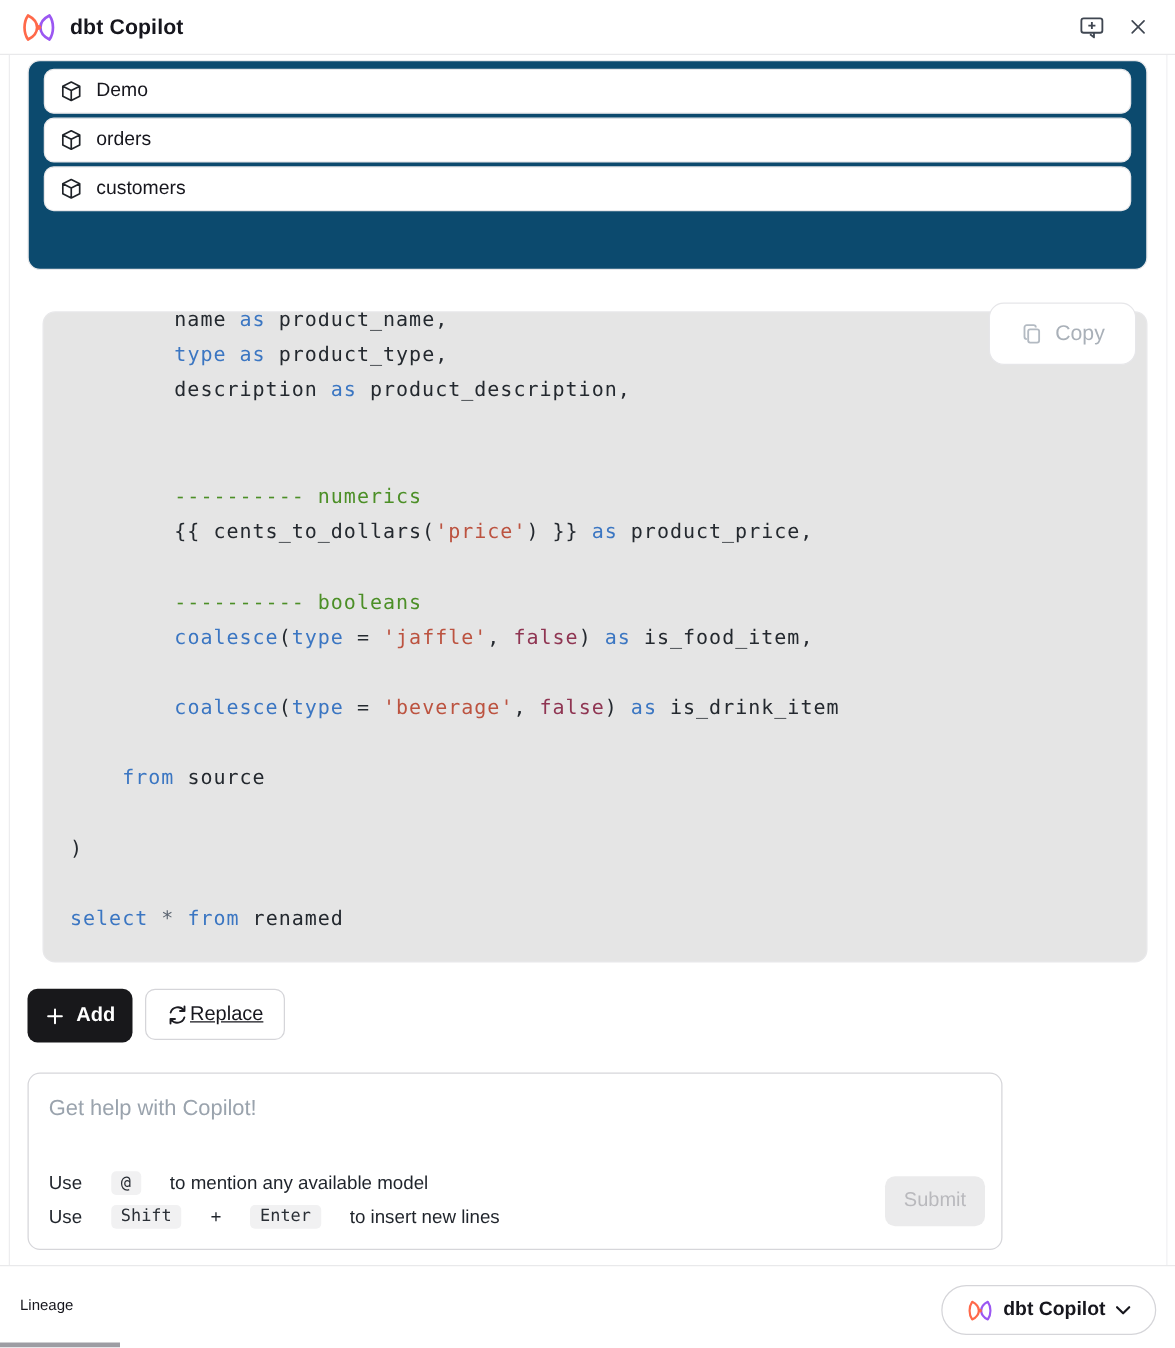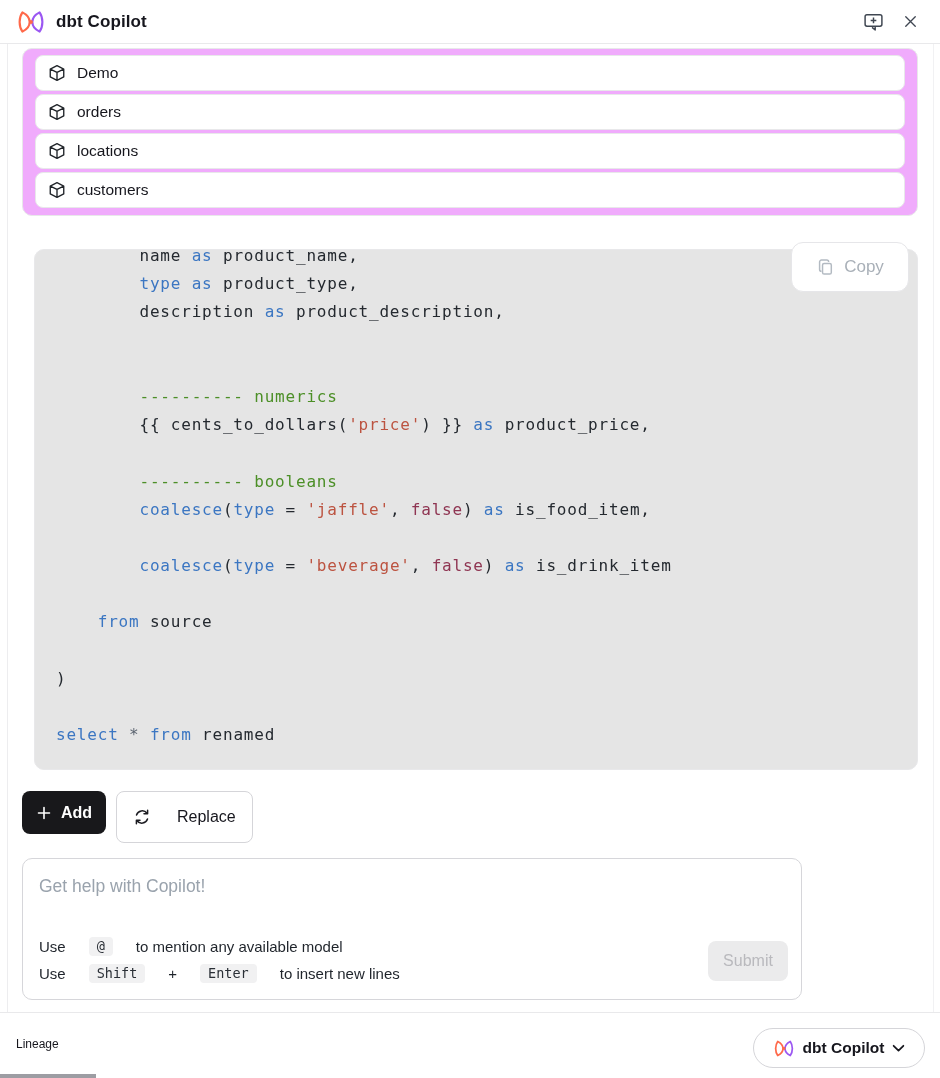--- a/index.html
+++ b/index.html
@@ -21,21 +21,21 @@
   .app-title{font-size:17px;font-weight:700;margin-left:10px;letter-spacing:.1px;}
   .header-actions{margin-left:auto;display:flex;align-items:center;gap:13px;}
   .icon-btn{background:none;border:none;padding:2px;cursor:pointer;display:flex;align-items:center;}
   
   .panel-left-line{position:absolute;left:7px;top:44px;height:968px;border-left:1px solid #ededef;}
   .panel-right-line{position:absolute;left:933px;top:44px;height:968px;border-left:1px solid #f1f1f3;}
   
   .models-box{
     position:absolute;left:22px;top:48px;width:896px;height:168px;
     border:1px solid #e8e8ea;border-radius:10px;padding:6px 12px;
-    display:flex;flex-direction:column;gap:3px;background:#f0abfc;
+    display:flex;flex-direction:column;gap:3px;background:#0c4a6e;
   }
   .model-chip{
     height:36px;border:1px solid #e8e8ea;border-radius:8px;background:#fff;
     display:flex;align-items:center;gap:11px;padding:0 12px;font-size:15.5px;cursor:pointer;
   }
   
   .code-box{
     position:absolute;left:34px;top:249px;width:884px;height:521px;
     border:1px solid #e8e8ea;border-radius:10px;overflow:hidden;background:#e5e5e5;
   }
@@ -54,23 +54,23 @@
     display:flex;align-items:center;justify-content:center;gap:9px;
     color:#a9b0b8;font-size:17px;font-weight:500;font-family:"Liberation Sans",sans-serif;
   }
   
   .add-btn{
     position:absolute;left:22px;top:791px;height:43px;padding:0 14px;border:none;cursor:pointer;
     background:#18181b;color:#fff;border-radius:8px;display:flex;align-items:center;gap:9px;
     font-size:16px;font-weight:700;font-family:"Liberation Sans",sans-serif;
   }
   .replace-btn{
-    position:absolute;left:116px;top:791px;height:52px;padding:0 16px;cursor:pointer;
-    background:#fff;border:1px solid #d5d5d9;border-radius:8px;display:flex;align-items:center;gap:26px;
-    font-size:16px;font-weight:500;color:#16161d;font-family:"Liberation Sans",sans-serif;
+    position:absolute;left:116px;top:791px;height:41px;padding:0 16px;cursor:pointer;
+    background:#fff;border:1px solid #d5d5d9;border-radius:8px;display:flex;align-items:center;gap:1px;
+    font-size:16px;font-weight:500;color:#16161d;font-family:"Liberation Sans",sans-serif;text-decoration:underline;
   }
   
   .prompt-box{
     position:absolute;left:22px;top:858px;width:780px;height:142px;
     border:1px solid #d6d6da;border-radius:10px;background:#fff;padding:17px 16px;cursor:text;
   }
   .prompt-placeholder{font-size:17.5px;color:#9aa3ad;}
   .prompt-hints{position:absolute;left:16px;top:74px;display:flex;flex-direction:column;gap:1px;}
   .hint-line{display:flex;align-items:center;gap:23px;font-size:15px;color:#1f242b;height:26px;}
   .kbd{
@@ -147,28 +147,20 @@
       </svg>
     </span>
     <span>orders</span>
   </div>
   <div class="model-chip">
     <span style="display:flex;">
       <svg width="18" height="18" viewBox="0 0 16 16" fill="none" stroke="#1f2328" stroke-width="1.2" stroke-linejoin="round">
         <path d="M8 1.5 L14 4.5 V11.5 L8 14.5 L2 11.5 V4.5 Z M2 4.5 L8 7.5 L14 4.5 M8 7.5 V14.5"></path>
       </svg>
     </span>
-    <span>locations</span>
-  </div>
-  <div class="model-chip">
-    <span style="display:flex;">
-      <svg width="18" height="18" viewBox="0 0 16 16" fill="none" stroke="#1f2328" stroke-width="1.2" stroke-linejoin="round">
-        <path d="M8 1.5 L14 4.5 V11.5 L8 14.5 L2 11.5 V4.5 Z M2 4.5 L8 7.5 L14 4.5 M8 7.5 V14.5"></path>
-      </svg>
-    </span>
     <span>customers</span>
   </div>
 </div>
 
 <div class="code-box">
   <div class="code-scroll">
     <pre class="code"><div class="code-line"><span class="tok-p">        name </span><span class="tok-k">as</span><span class="tok-p"> product_name,</span></div><div class="code-line"><span class="tok-p">        </span><span class="tok-k">type</span><span class="tok-p"> </span><span class="tok-k">as</span><span class="tok-p"> product_type,</span></div><div class="code-line"><span class="tok-p">        description </span><span class="tok-k">as</span><span class="tok-p"> product_description,</span></div><div class="code-line"></div><div class="code-line"></div><div class="code-line"><span class="tok-c">        ---------- numerics</span></div><div class="code-line"><span class="tok-p">        {{ cents_to_dollars(</span><span class="tok-s">'price'</span><span class="tok-p">) }} </span><span class="tok-k">as</span><span class="tok-p"> product_price,</span></div><div class="code-line"></div><div class="code-line"><span class="tok-c">        ---------- booleans</span></div><div class="code-line"><span class="tok-p">        </span><span class="tok-k">coalesce</span><span class="tok-p">(</span><span class="tok-k">type</span><span class="tok-p"> = </span><span class="tok-s">'jaffle'</span><span class="tok-p">, </span><span class="tok-b">false</span><span class="tok-p">) </span><span class="tok-k">as</span><span class="tok-p"> is_food_item,</span></div><div class="code-line"></div><div class="code-line"><span class="tok-p">        </span><span class="tok-k">coalesce</span><span class="tok-p">(</span><span class="tok-k">type</span><span class="tok-p"> = </span><span class="tok-s">'beverage'</span><span class="tok-p">, </span><span class="tok-b">false</span><span class="tok-p">) </span><span class="tok-k">as</span><span class="tok-p"> is_drink_item</span></div><div class="code-line"></div><div class="code-line"><span class="tok-p">    </span><span class="tok-k">from</span><span class="tok-p"> source</span></div><div class="code-line"></div><div class="code-line"><span class="tok-p">)</span></div><div class="code-line"></div><div class="code-line"><span class="tok-k">select</span><span class="tok-p"> </span><span class="tok-o">*</span><span class="tok-p"> </span><span class="tok-k">from</span><span class="tok-p"> renamed</span></div></pre>
   </div>
 </div>
 <button class="copy-btn">

